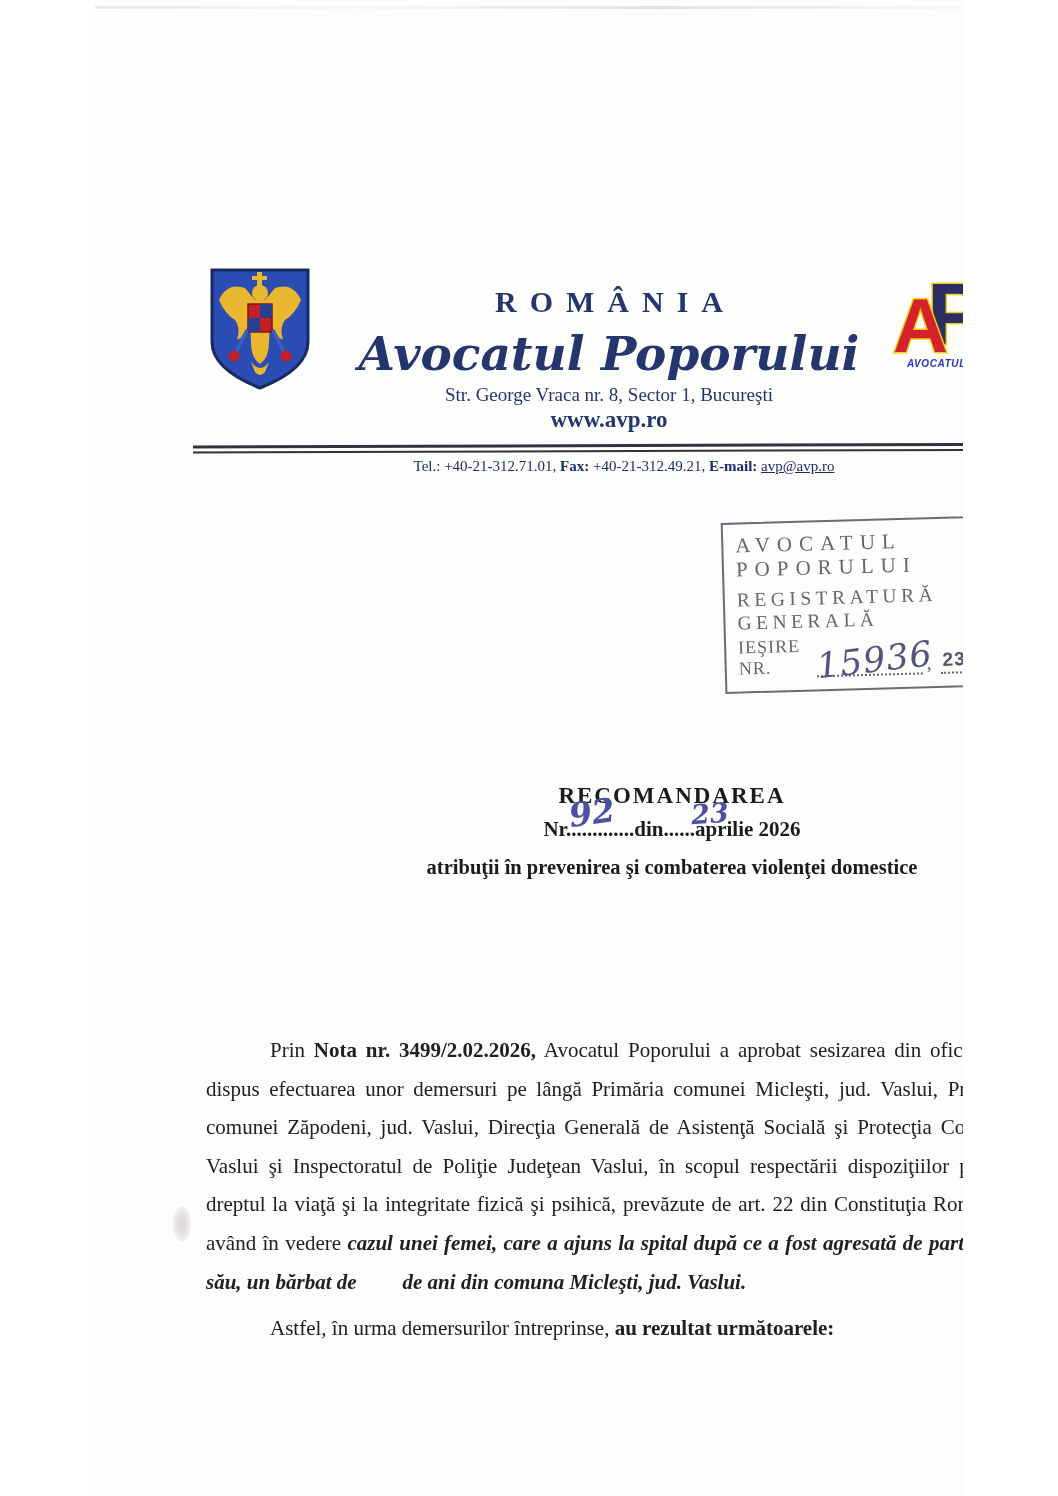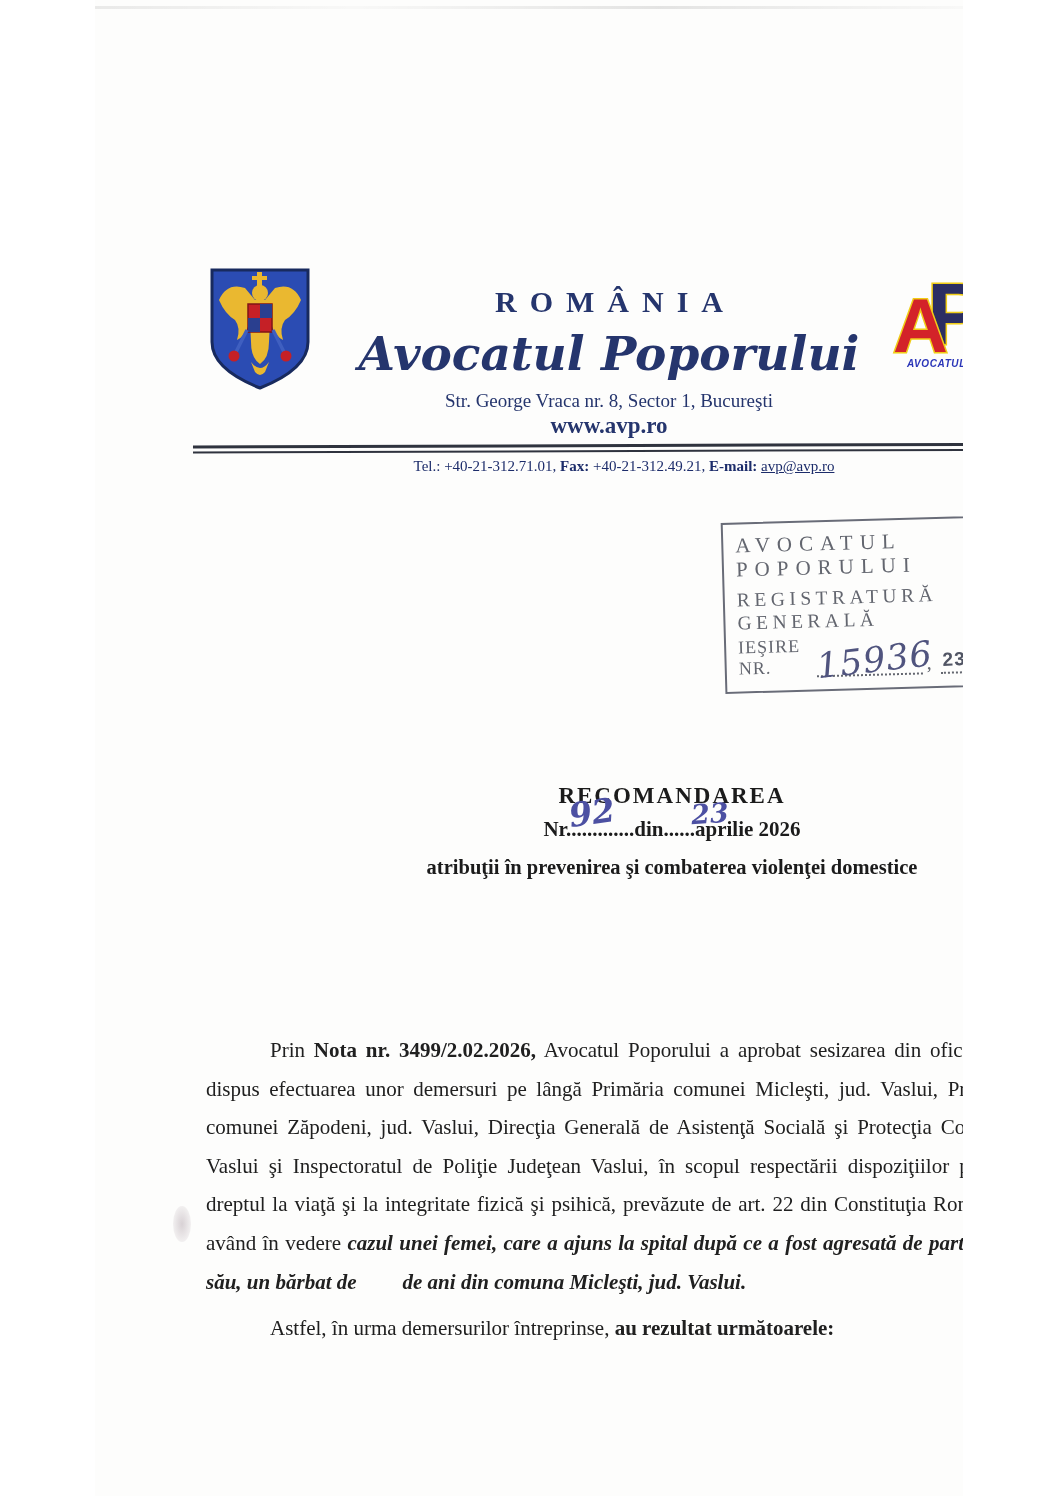--- a/index.html
+++ b/index.html
@@ -19,21 +19,21 @@
   .aplogo { position:absolute; left:796px; top:268px; width:130px; height:108px; }
   .aplogo text { font-family:"Liberation Sans", sans-serif; font-weight:bold; }
   .lp { font-size:88px; fill:#2b2e63; stroke:#f0cd17; stroke-width:3px; paint-order:stroke; }
   .la { font-size:76px; fill:#d32229; stroke:#f0cd17; stroke-width:3px; paint-order:stroke; }
   .lc { font-size:10px; font-style:italic; fill:#2a35b8; letter-spacing:0.6px; }
 
   .hdr { position:absolute; left:189px; top:284px; width:650px; text-align:center; color:var(--navy,#25356d); }
   .country { font-size:30px; font-weight:bold; letter-spacing:13px; text-indent:13px; line-height:36px; }
   .inst { font-size:47px; font-style:italic; font-weight:bold; margin-top:5px; line-height:58px;
     font-family:"DejaVu Serif", serif; }
-  .addr { font-size:19px; margin-top:6px; line-height:24px; }
+  .addr { font-size:19px; margin-top:0; line-height:24px; }
   .site { font-size:23px; font-weight:bold; margin-top:2px; line-height:22px; }
 
   .rule { position:absolute; left:98px; top:444px; width:898px; height:8px; box-sizing:border-box;
     border-top:3px solid #2f333e; border-bottom:2px solid #2f333e; transform:rotate(-0.2deg); }
 
   .contact { position:absolute; left:0; top:454px; width:1058px; text-align:center;
     color:var(--navy2,#1c2c6a); font-size:15px; line-height:25px; }
   .seg { white-space:pre-wrap; }
   .s-b { font-weight:bold; }
   .s-bi { font-weight:bold; font-style:italic; }

